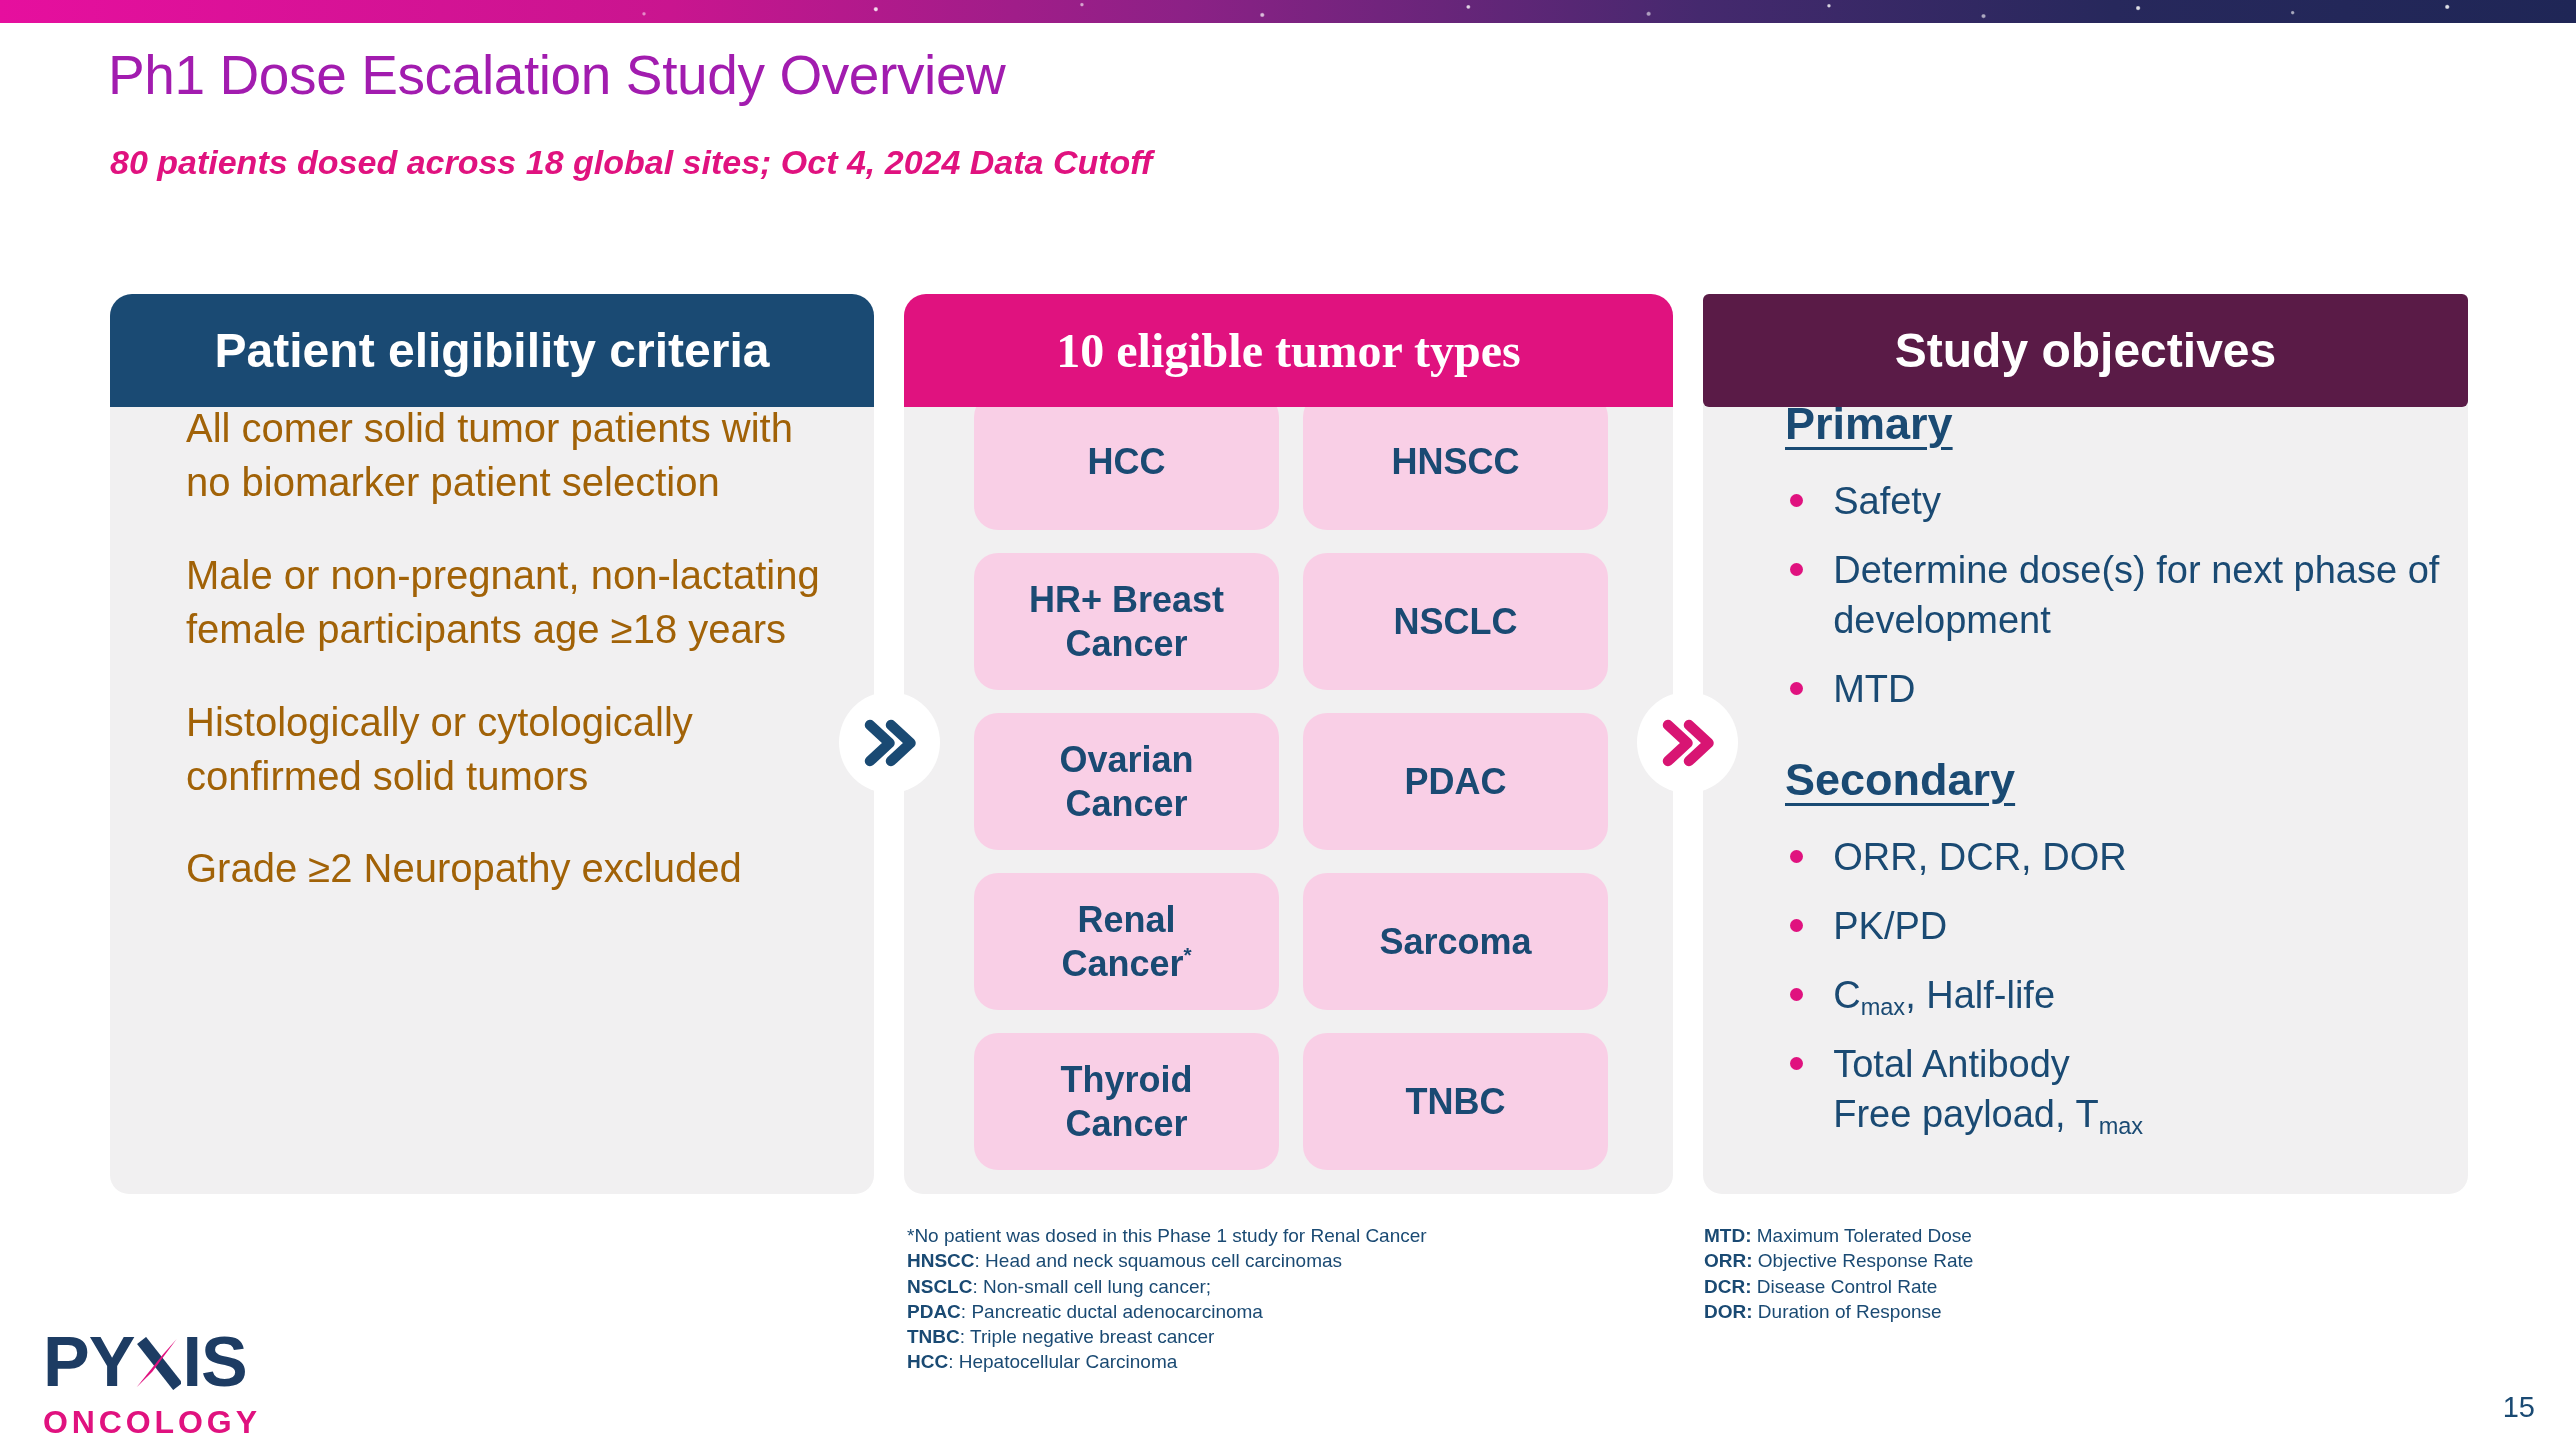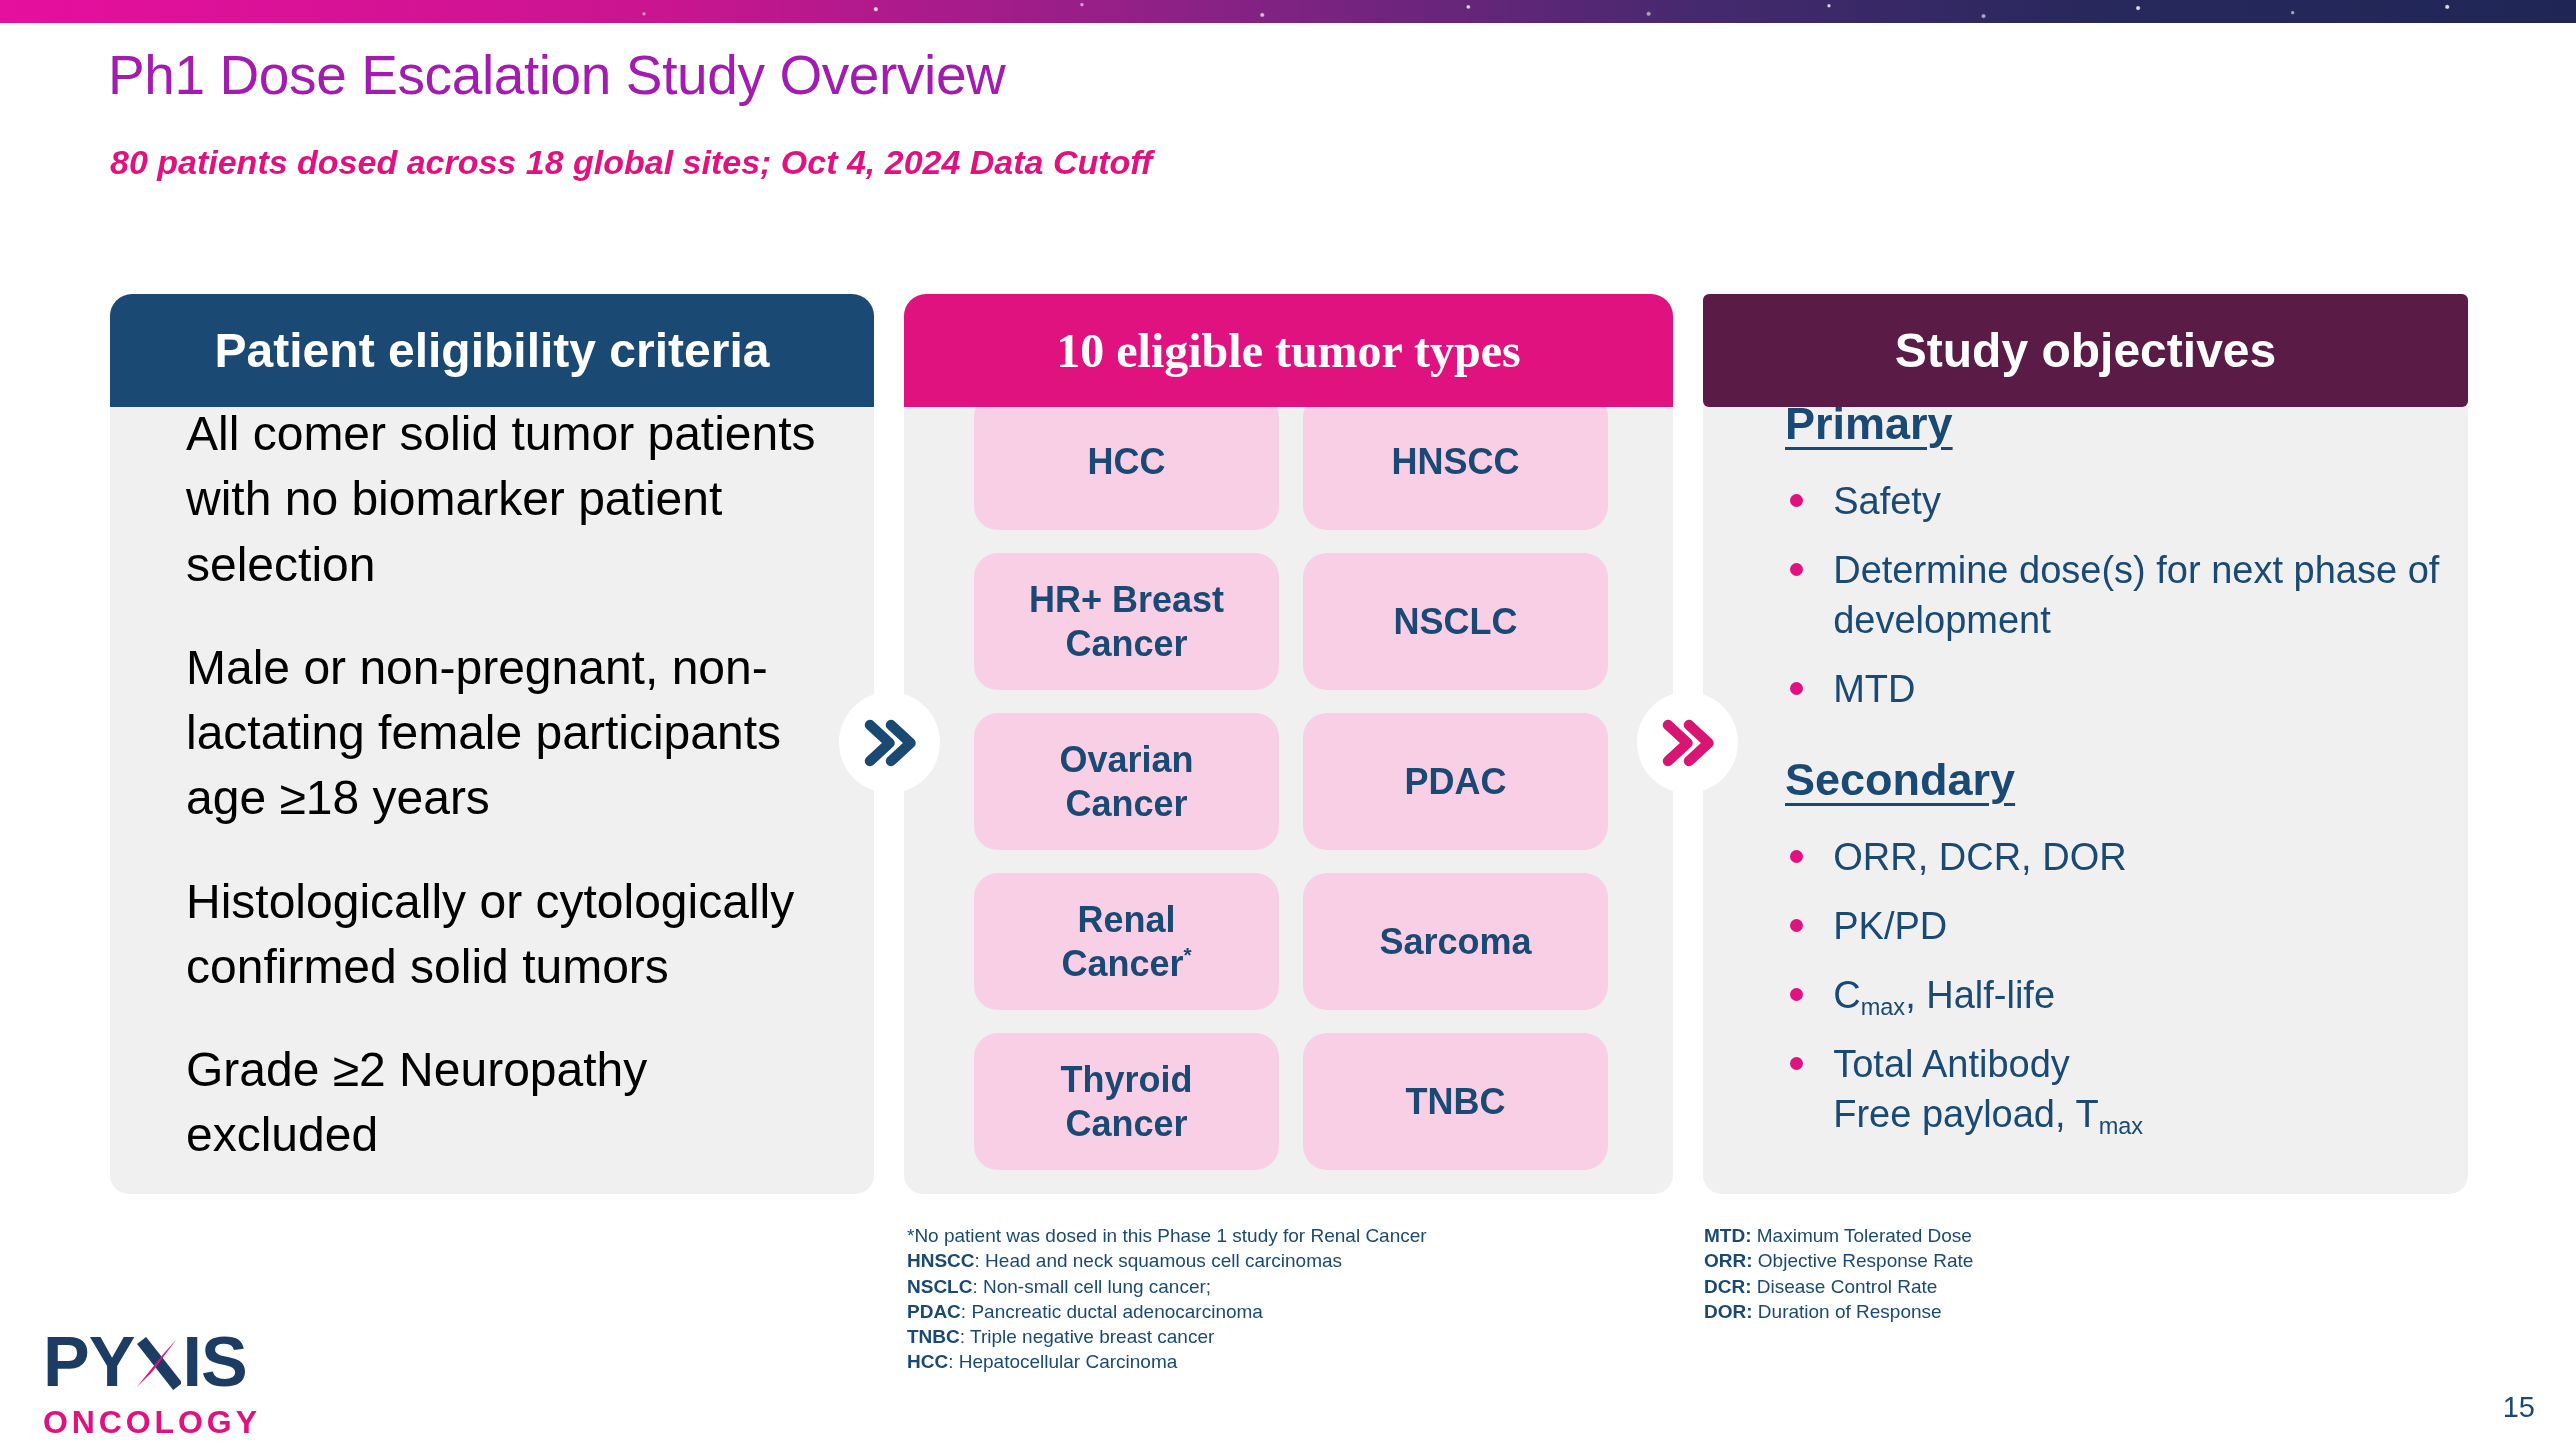--- a/index.html
+++ b/index.html
@@ -36,21 +36,21 @@
   }
   .panel-body{position:absolute;left:0;right:0;top:113px;bottom:0;background:#f1f0f1;border-radius:0 0 19px 19px;}
   #panel-elig{left:110px;width:764px;}
   #panel-elig .panel-header{background:#1a4a73;}
   #panel-tumor{left:904px;width:769px;}
   #panel-tumor .panel-header{background:#e0127f;font-family:Liberation Serif, serif;}
   #panel-obj{left:1703px;width:765px;}
   #panel-obj .panel-header{background:#5a1b47;border-radius:6px;}
   
   .elig-body{padding:39px 50px 0 76px;}
-  .elig-item{margin:0 0 38px 0;font-size:48px;line-height:1.36;color:#000000;}
+  .elig-item{margin:0 0 38px 0;font-size:40px;line-height:1.36;color:#a16207;}
   
   .tumor-grid{
     position:absolute;left:70px;right:65px;top:144px;
     display:grid;grid-template-columns:1fr 1fr;column-gap:24px;row-gap:23px;
   }
   .tumor-box{
     height:137px;background:#f9cfe6;border-radius:24px;
     display:flex;flex-direction:column;align-items:center;justify-content:center;
     color:#1a4a73;font-size:36px;font-weight:bold;line-height:1.22;text-align:center;
   }

